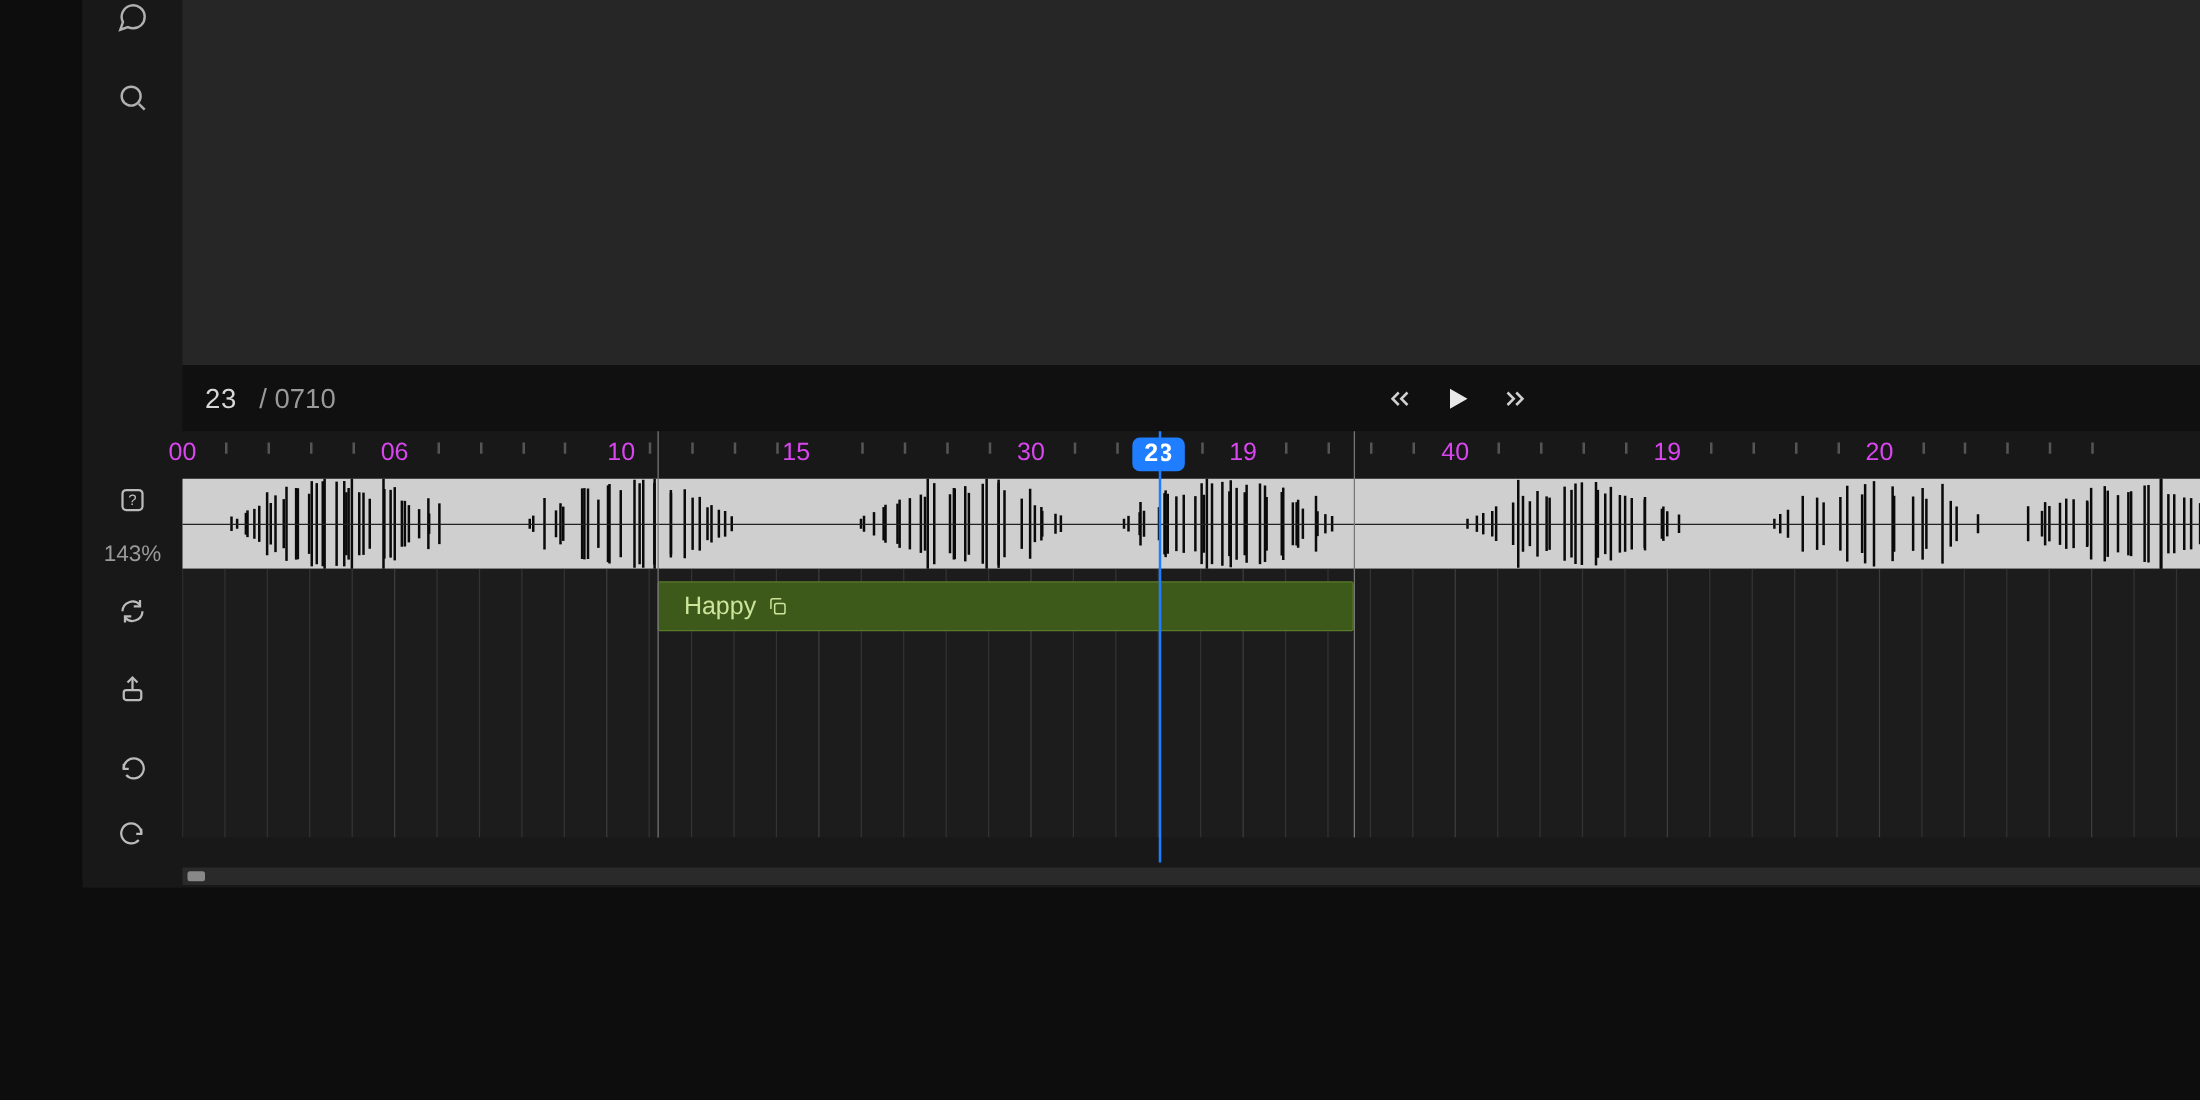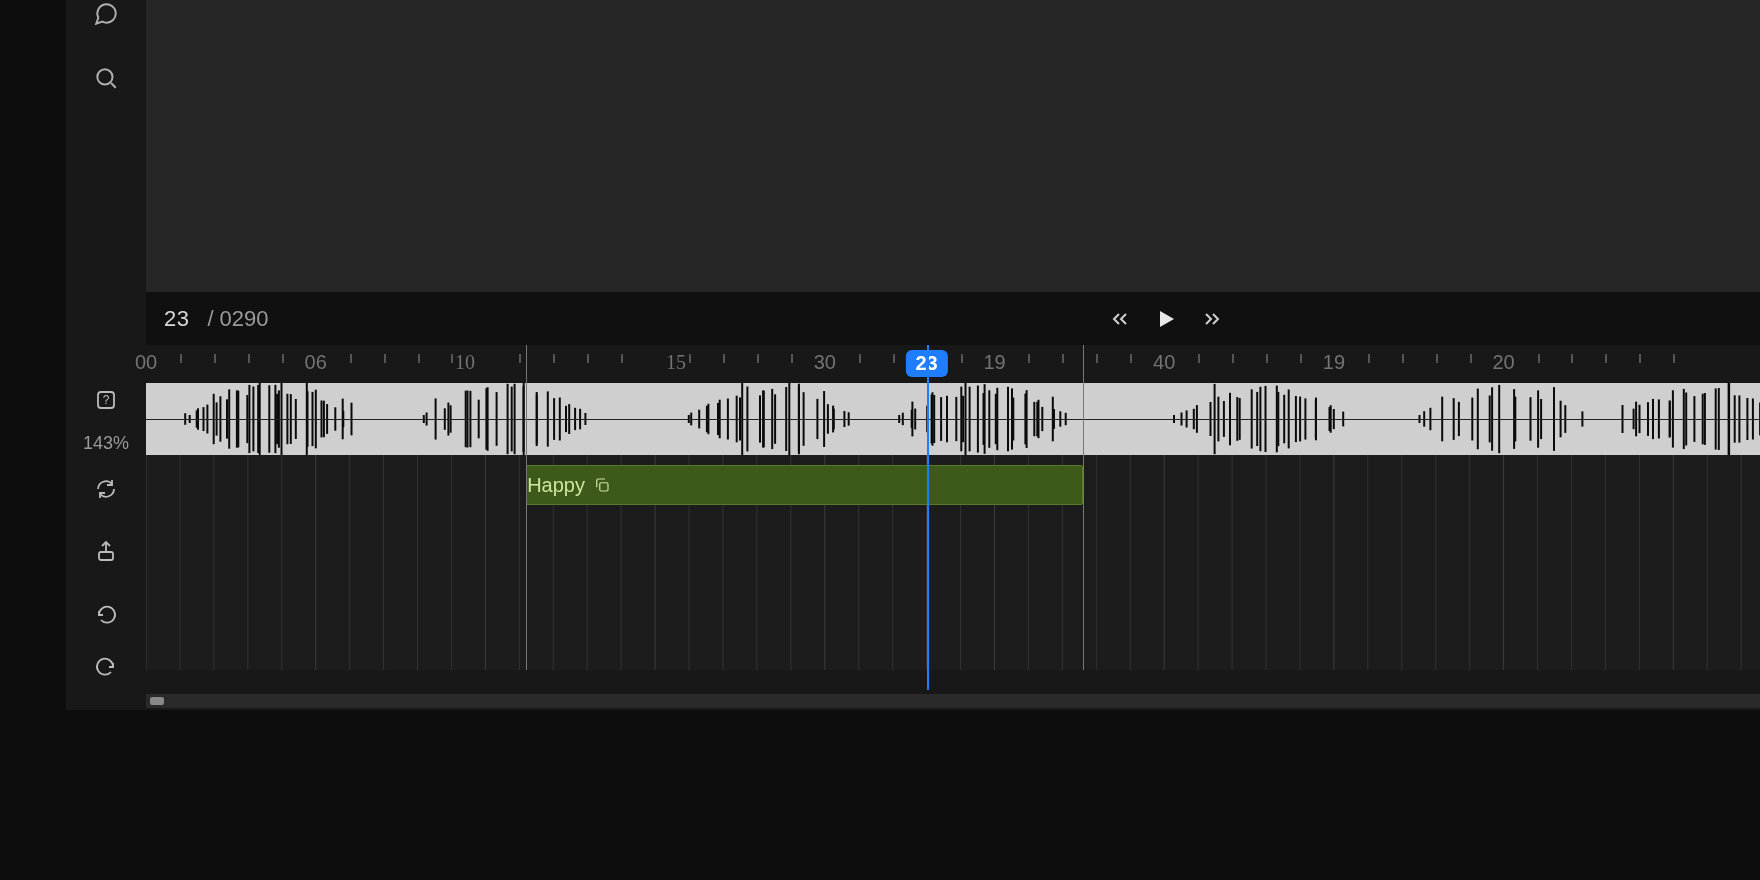--- a/index.html
+++ b/index.html
@@ -10,30 +10,30 @@
   .rail-ico svg { width: 26px; height: 26px; stroke: currentColor; fill: none; stroke-width: 1.8; }
   .preview { position: absolute; left: 146px; top: 0; right: 0; height: 292px; background: #262626; }
   .transport { position: absolute; left: 146px; top: 292px; right: 0; height: 53px; background: #101010; display: flex; align-items: center; padding-left: 18px; }
   .transport .cur { color: #d8d8d8; font-size: 22px; font-weight: 500; letter-spacing: 0.5px; }
   .transport .sep { color: #9a9a9a; font-size: 22px; margin: 0 6px 0 18px; }
   .transport .tot { color: #9a9a9a; font-size: 22px; }
   .transport .controls { position: absolute; left: 960px; top: 0; height: 53px; display: flex; align-items: center; gap: 18px; }
   .transport .ctl { width: 28px; height: 28px; display:flex; align-items:center; justify-content:center; cursor:pointer; color:#d0d0d0;}
   .transport .ctl svg { width: 24px; height: 24px; }
   .ruler { position: absolute; left: 146px; top: 345px; right: 0; height: 38px; background: #181818; }
-  .ruler .tick { position: absolute; top: 6px; font-size: 20px; color: #737373; transform: translateX(-50%); }
+  .ruler .tick { position: absolute; top: 6px; font-size: 20px; color: #d946ef; transform: translateX(-50%); }
   .ruler .minor { position: absolute; top: 9px; width: 2px; height: 9px; background: #555; }
   .ruler .playhead-bubble { position: absolute; top: 5px; background: #1f7dff; color: #fff; font-size: 20px; font-weight: 600; padding: 2px 10px; border-radius: 6px; transform: translateX(-50%); }
   .wave { position: absolute; left: 146px; top: 383px; right: 0; height: 72px; background: #cfcfcf; }
   .wave svg { width: 100%; height: 100%; display:block; }
   .wave .midline { position:absolute; left:0; right:0; top:50%; height:1px; background:#222; }
   .track-area { position: absolute; left: 146px; top: 455px; right: 0; height: 215px; background: #1c1c1c; }
   .track-area .grid line { stroke: #333; stroke-width: 1; }
   .track-area .grid line.major { stroke: #3d3d3d; }
-  .clip { position: absolute; top: 10px; height: 40px; background: #3e5a1b; border: 1px solid #5a7a2b; border-radius: 2px; display:flex; align-items:center; padding-left:0; gap:8px; cursor:pointer;}
+  .clip { position: absolute; top: 10px; height: 40px; background: #3e5a1b; border: 1px solid #5a7a2b; border-radius: 2px; display:flex; align-items:center; padding-left:20px; gap:8px; cursor:pointer;}
   .clip span { color: #cde59a; font-size: 20px; font-weight: 500; }
   .clip .clip-ico { width:18px; height:18px; color:#cde59a; }
   .clip .clip-ico svg { width:18px; height:18px; stroke: currentColor; fill: none; stroke-width: 1.6; }
   .tool-col { position: absolute; left: 66px; top: 383px; width: 80px; display:flex; flex-direction:column; align-items:center; gap: 18px; }
   .zoom-txt { color: #9a9a9a; font-size: 18px; margin-top: 2px; }
   .tool-ico { width: 26px; height: 26px; display:flex; align-items:center; justify-content:center; color:#bbb; cursor:pointer; margin-top: 4px;}
   .tool-ico svg { width: 24px; height: 24px; stroke: currentColor; fill: none; stroke-width: 1.8; }
   .playhead { position: absolute; top: 345px; width: 2px; height: 345px; background: #1f7dff; z-index: 5; }
   .sel-l, .sel-r { position: absolute; top: 345px; width: 1px; height: 325px; background: #777; z-index: 4; }
   .hscroll { position: absolute; left: 146px; bottom: 172px; right: 0; height: 14px; background: #2a2a2a; }
@@ -56,21 +56,21 @@
         <line x1="21" y1="21" x2="16.65" y2="16.65"></line>
       </svg>
   </div>
 </div>
 
 <div class="preview"></div>
 
 <div class="transport">
   <span class="cur">23</span>
   <span class="sep">/</span>
-  <span class="tot">0290</span>
+  <span class="tot">0710</span>
   <div class="controls">
     <div class="ctl">
       <svg viewBox="0 0 24 24" fill="none" stroke="currentColor" stroke-width="2">
           <polyline points="11 17 6 12 11 7"></polyline>
           <polyline points="18 17 13 12 18 7"></polyline>
         </svg>
     </div>
     <div class="ctl">
       <svg viewBox="0 0 24 24" fill="#e8e8e8">
           <polygon points="6 4 20 12 6 20"></polygon>
@@ -82,22 +82,22 @@
           <polyline points="6 17 11 12 6 7"></polyline>
         </svg>
     </div>
   </div>
 </div>
 
 <div class="ruler">
 
 <div class="tick" style="left: 0px;">00</div>
     <div class="tick" style="left: 169.7px;">06</div>
-    <div class="tick" style="left: 319px; font-family: Liberation Serif, serif;">10</div>
-    <div class="tick" style="left: 530px; font-family: Liberation Serif, serif;">15</div>
+    <div class="tick" style="left: 351px;">10</div>
+    <div class="tick" style="left: 491px;">15</div>
     <div class="tick" style="left: 678.8px;">30</div>
     <div class="tick" style="left: 848.5px;">19</div>
     <div class="tick" style="left: 1018.2px;">40</div>
     <div class="tick" style="left: 1187.9px;">19</div>
     <div class="tick" style="left: 1357.6px;">20</div>
     <div class="minor" style="left: 33.94px;"></div>
     <div class="minor" style="left: 67.88px;"></div>
     <div class="minor" style="left: 101.82px;"></div>
     <div class="minor" style="left: 135.76px;"></div>
     <div class="minor" style="left: 203.64px;"></div>

